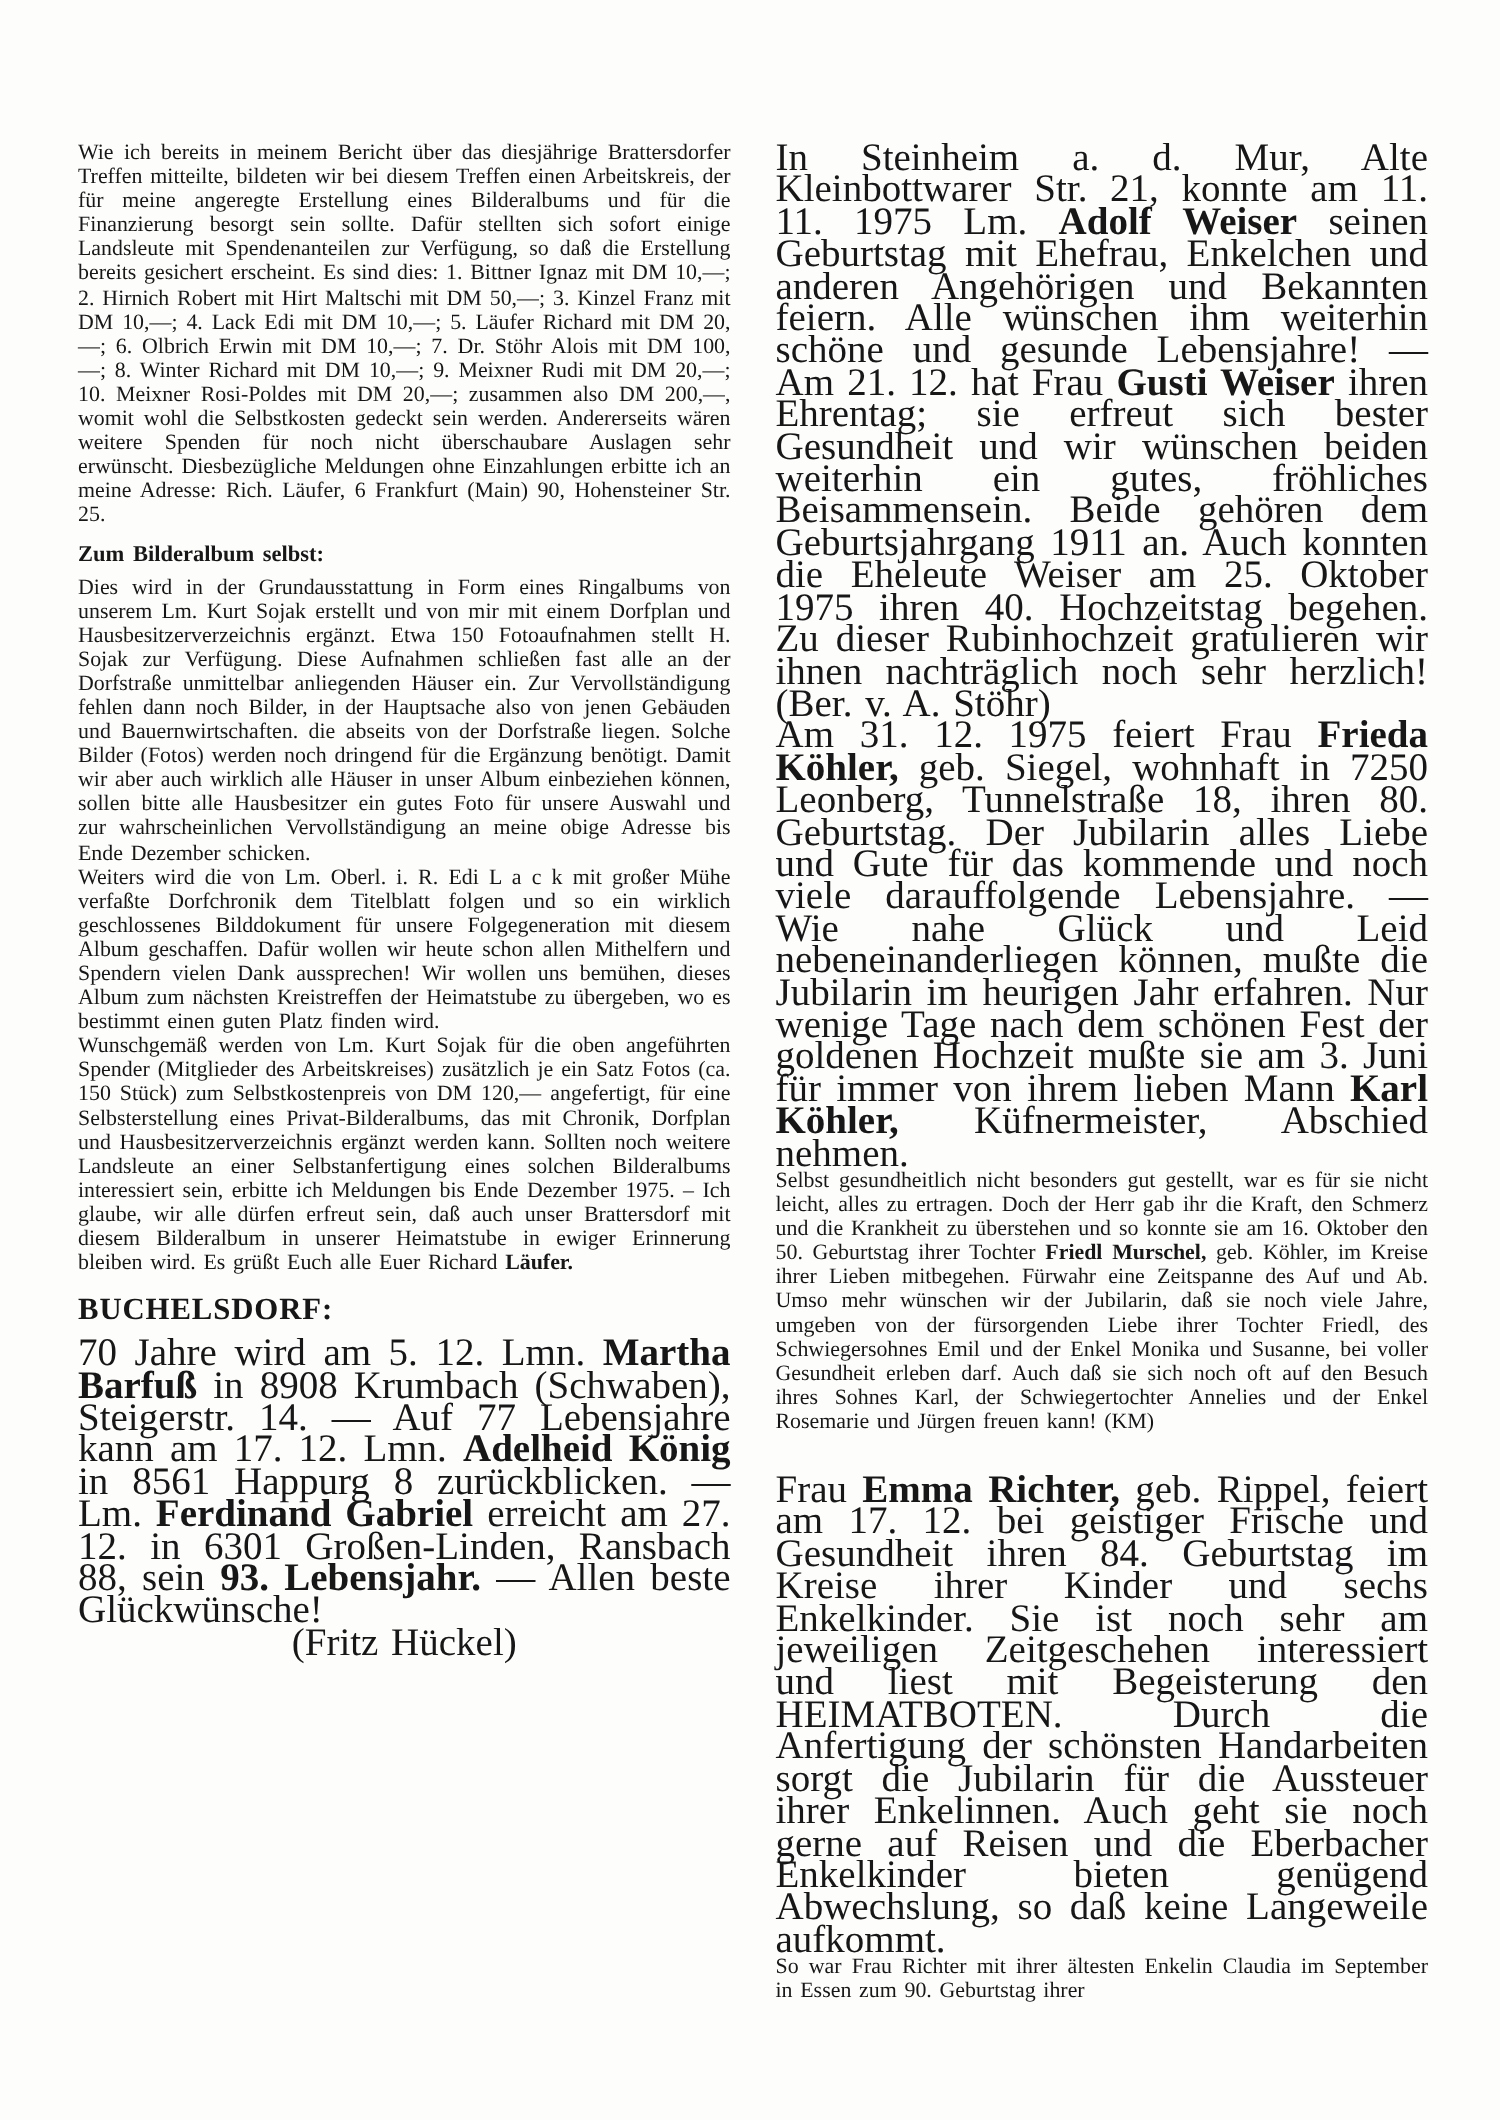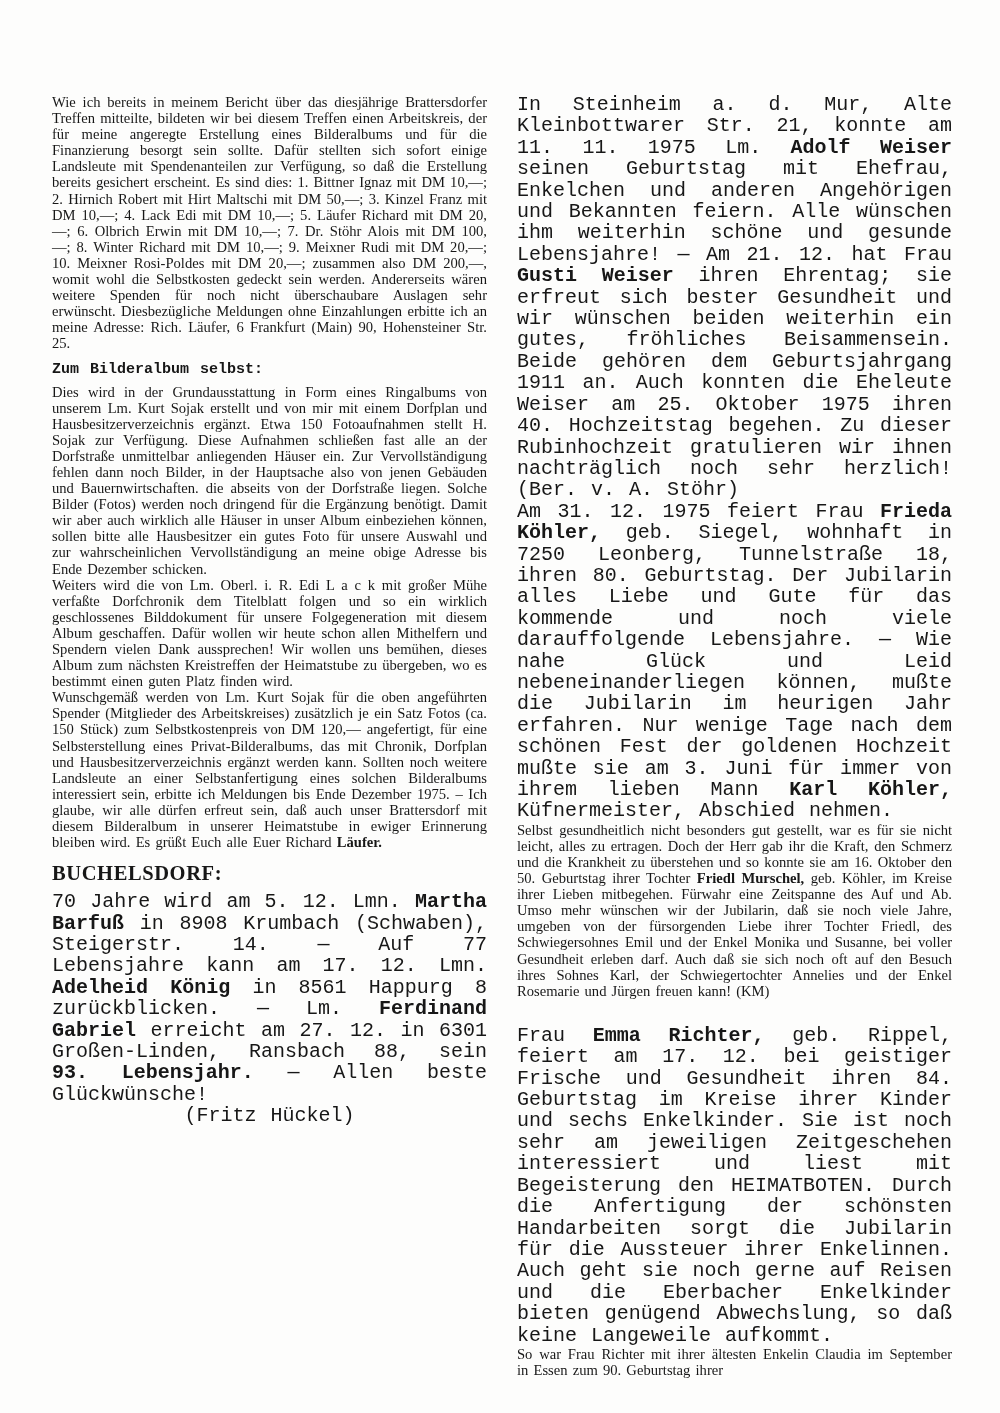--- a/index.html
+++ b/index.html
@@ -30,27 +30,27 @@
     margin: 0;
     text-align: justify;
   }
   .small {
     font-family: "Liberation Serif", "DejaVu Serif", serif;
     font-size: 14.6px;
     line-height: 16.1px;
     word-spacing: 1.5px;
   }
   .large {
-    font-family: Liberation Mono, monospace;
-    font-size: 20px;
+    font-family: Liberation Serif, serif;
+    font-size: 26px;
     line-height: 21.4px;
     word-spacing: 2px;
   }
   .subhead {
-    font-family: Liberation Mono, monospace;
+    font-family: Liberation Serif, serif;
     font-weight: 700;
     font-size: 15px;
     line-height: 18px;
     margin: 9px 0 5px 0;
     word-spacing: 2px;
   }
   .head {
     font-family: "Liberation Serif", "DejaVu Serif", serif;
     font-weight: 700;
     font-size: 20.5px;

